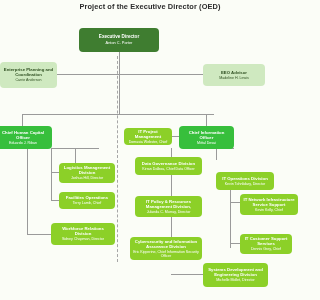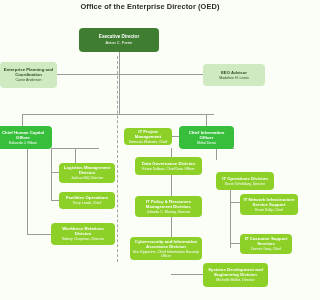--- a/index.html
+++ b/index.html
@@ -82,21 +82,21 @@
   
   .node.lime { background: #8cd028; }
   .node.lime .title { font-size: 4.3px; }
   .node.lime .person { font-size: 3.6px; margin-top: 1px; }
 </style>
 </head>
 <body>
 
 <div id="chart-root">
 
-  <div class="chart-title">Office of the Enterprise Director (OED)</div>
+  <div class="chart-title">Project of the Executive Director (OED)</div>
 
   <div class="line v" style="left:119px; top:52px; height:22px;"></div>
 
   <div class="line h" style="left:56px; top:74px; width:63px;"></div>
   <div class="line h" style="left:119px; top:74px; width:84px;"></div>
 
   <div class="line v" style="left:119px; top:74px; height:40px;"></div>
 
   <div class="line h" style="left:22px; top:114px; width:192px;"></div>
   <div class="line v" style="left:22px; top:114px; height:12px;"></div>

